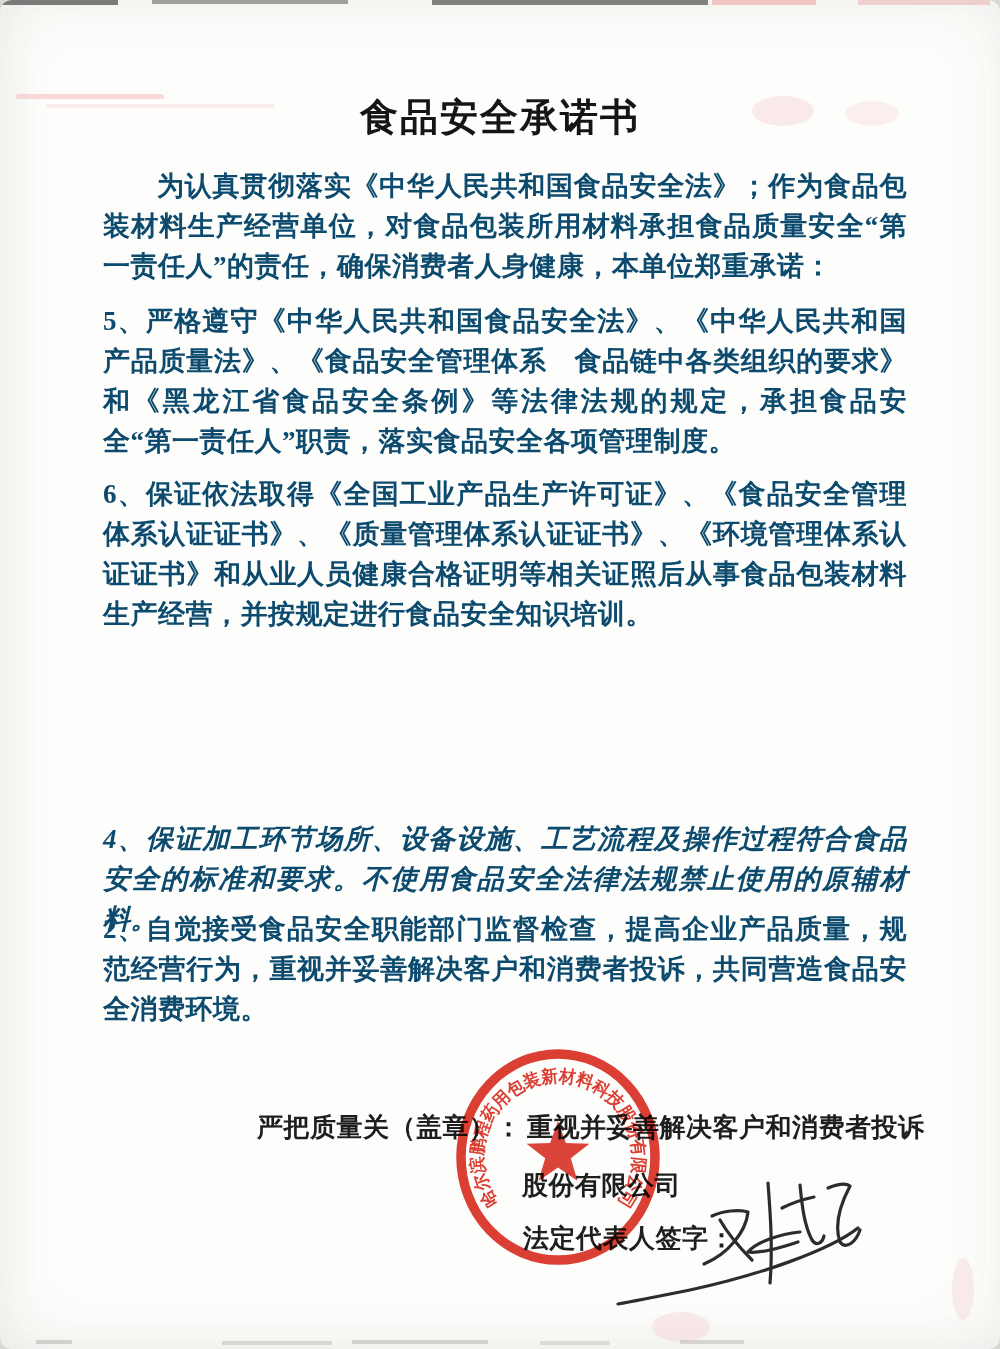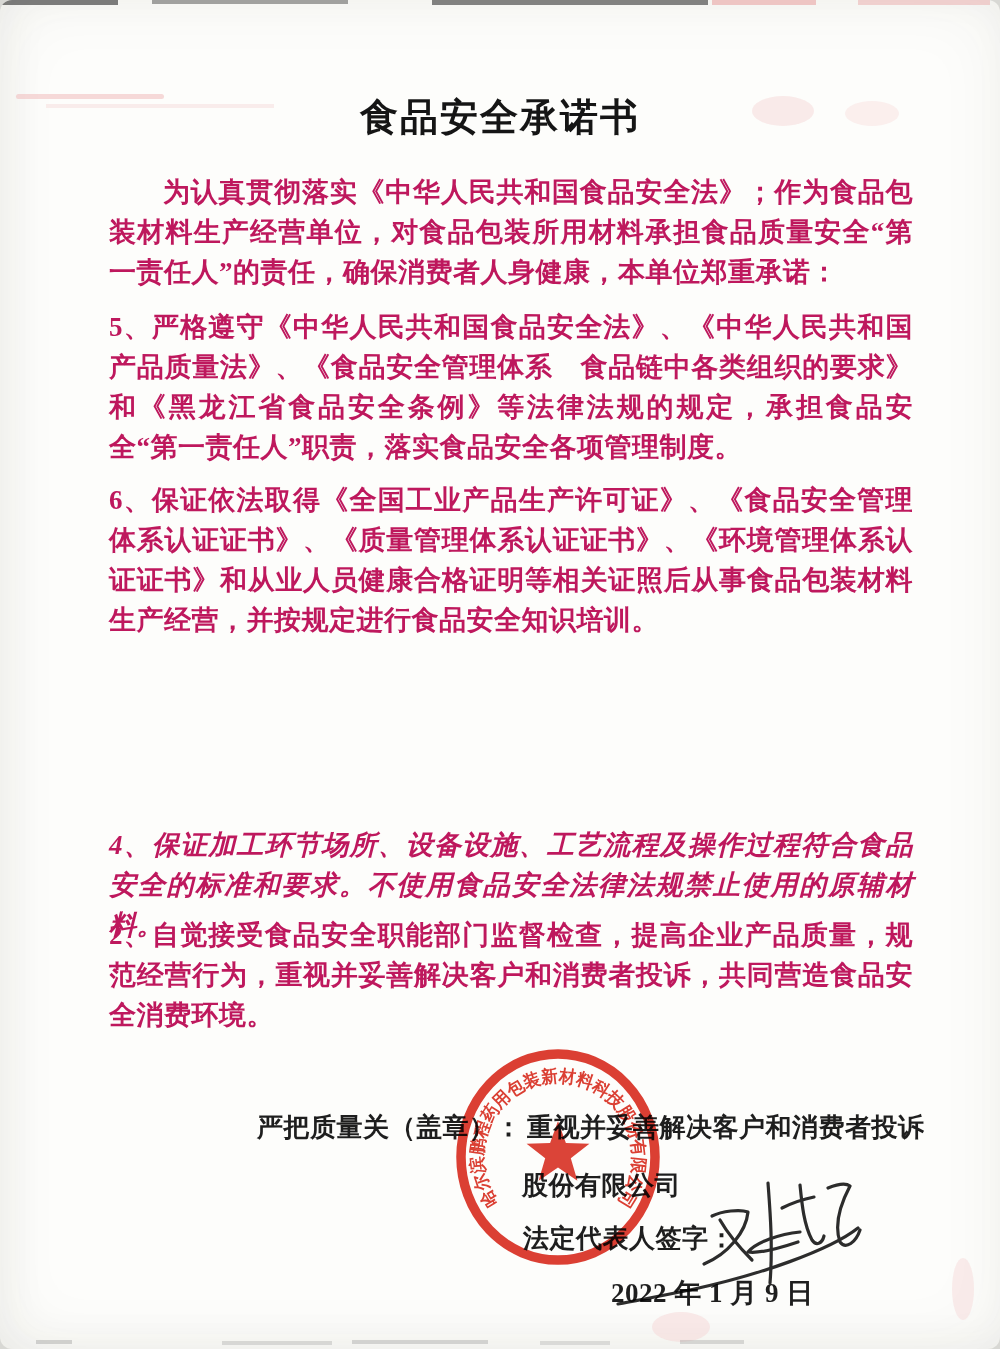--- a/index.html
+++ b/index.html
@@ -15,21 +15,21 @@
     border-radius:12px;
   }
   .title{
     position:absolute;top:92px;left:0;width:100%;
     text-align:center;font-size:38px;font-weight:900;
     letter-spacing:2px;margin:0;color:#151515;
   }
   .bodytext{
     position:absolute;left:103px;width:804px;
     font-size:27px;line-height:40px;font-weight:600;
-    text-align:justify;margin:6px;color:#be185d;
+    text-align:justify;margin:0;color:#0c4a6e;
     letter-spacing:.5px;
   }
   .intro{top:166px;text-indent:54px;}
   .c1{top:301px;}
   .c2{top:474px;}
   .c3{top:647px;}
   .c4{top:819px;font-style:italic;}
   .c5{top:909px;}
   .sigline{position:absolute;font-size:26px;font-weight:600;color:#1e1e1e;letter-spacing:.5px;white-space:nowrap;}
   .company-label{left:257px;top:1110px;}
@@ -95,21 +95,20 @@
   <p class="bodytext intro">为认真贯彻落实《中华人民共和国食品安全法》；作为食品包装材料生产经营单位，对食品包装所用材料承担食品质量安全“第一责任人”的责任，确保消费者人身健康，本单位郑重承诺：</p>
   <p class="bodytext c1">5、严格遵守《中华人民共和国食品安全法》、《中华人民共和国产品质量法》、《食品安全管理体系　食品链中各类组织的要求》和《黑龙江省食品安全条例》等法律法规的规定，承担食品安全“第一责任人”职责，落实食品安全各项管理制度。</p>
   <p class="bodytext c2">6、保证依法取得《全国工业产品生产许可证》、《食品安全管理体系认证证书》、《质量管理体系认证证书》、《环境管理体系认证证书》和从业人员健康合格证明等相关证照后从事食品包装材料生产经营，并按规定进行食品安全知识培训。</p>
   <p class="bodytext c4">4、保证加工环节场所、设备设施、工艺流程及操作过程符合食品安全的标准和要求。不使用食品安全法律法规禁止使用的原辅材料。</p>
   <p class="bodytext c5">2、自觉接受食品安全职能部门监督检查，提高企业产品质量，规范经营行为，重视并妥善解决客户和消费者投诉，共同营造食品安全消费环境。</p>
 
   <div class="sigline company-label">严把质量关（盖章）：</div>
   <div class="sigline company-line1">重视并妥善解决客户和消费者投诉</div>
   <div class="sigline company-line2">股份有限公司</div>
   <div class="sigline rep-label">法定代表人签字：</div>
-  <div class="sigline date">2022 年 1 月 9 日</div>
 
   <svg class="signature" viewBox="0 0 280 140" xmlns="http://www.w3.org/2000/svg">
     <g fill="none" stroke="#161616" stroke-width="3.2" stroke-linecap="round" stroke-linejoin="round" opacity="0.9">
       <path d="M 112 46 C 122 41 140 39 148 42 C 146 62 128 84 104 94"></path>
       <path d="M 120 50 C 128 64 140 78 152 90"></path>
       <path d="M 168 13 C 170 40 173 75 170 113"></path>
       <path d="M 200 62 C 180 64 156 72 148 82 C 160 84 180 78 198 72"></path>
       <path d="M 182 38 C 192 33 204 29 214 27"></path>
       <path d="M 200 15 C 202 35 204 55 212 70 C 216 76 222 74 224 66"></path>
       <path d="M 228 18 C 238 14 246 13 250 16 C 240 35 234 55 240 72 C 246 80 256 72 260 60"></path>

